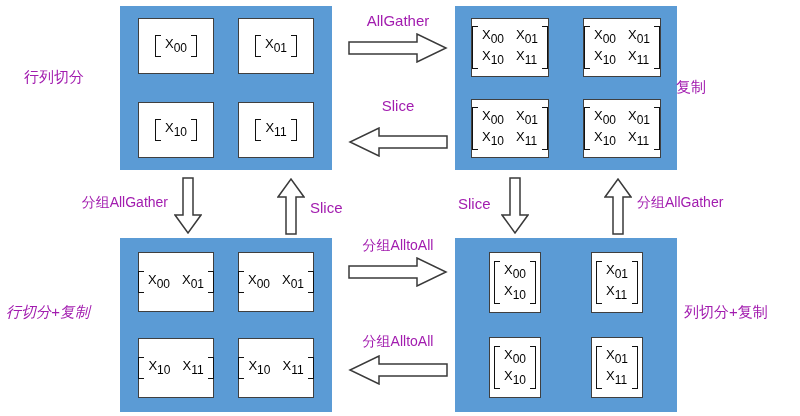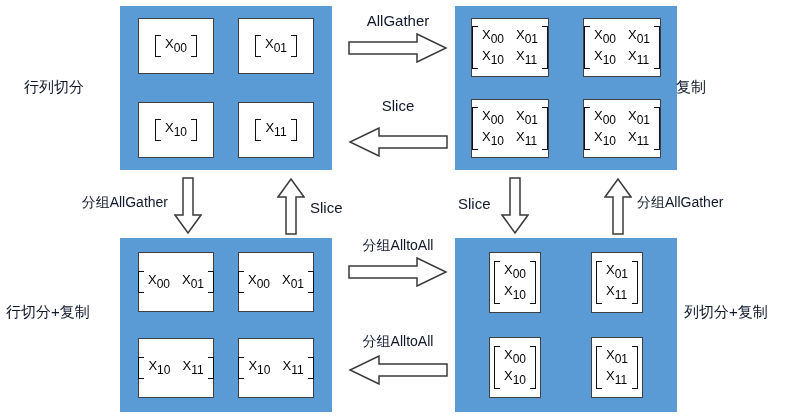--- a/index.html
+++ b/index.html
@@ -20,24 +20,24 @@
   .matrix{display:inline-flex;align-items:stretch;}
   .bracket{width:5px;flex:0 0 auto;}
   .bracket.left{border:1.3px solid #111;border-right:none;}
   .bracket.right{border:1.3px solid #111;border-left:none;}
   .m-grid{display:flex;flex-direction:column;justify-content:center;padding:2px 4px;row-gap:3px;}
   .m-row{display:flex;column-gap:12px;}
   .m-el{font-size:13px;line-height:14px;white-space:nowrap;}
   .m-el sub{font-size:12px;}
 
   
-  .lbl{position:absolute;font-size:15px;color:#0f172a;white-space:nowrap;}
-  .l-tl{left:24px;top:78px;}
+  .lbl{position:absolute;font-size:15px;color:#a21caf;white-space:nowrap;}
+  .l-tl{left:24px;top:68px;}
   .l-tr{left:676px;top:78px;}
-  .l-bl{left:6px;top:303px;}
+  .l-bl{left:6px;top:303px;font-style:italic;}
   .l-br{left:684px;top:303px;text-align:right;}
   .t-allgather{left:348px;top:12px;width:100px;text-align:center;}
   .t-slice-top{left:348px;top:97px;width:100px;text-align:center;}
   .t-group-ag-left{left:52px;top:194px;width:116px;text-align:right;font-size:14px;}
   .t-slice-left{left:310px;top:199px;}
   .t-slice-right{left:458px;top:195px;}
   .t-group-ag-right{left:637px;top:194px;font-size:14px;}
   .t-a2a-top{left:346px;top:237px;width:104px;text-align:center;font-size:14px;}
   .t-a2a-bottom{left:346px;top:333px;width:104px;text-align:center;font-size:14px;}
 

